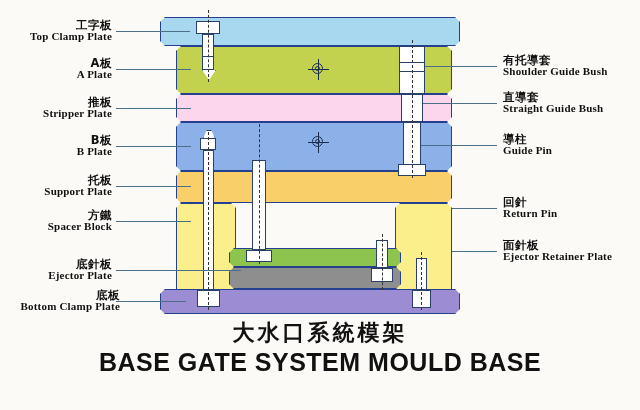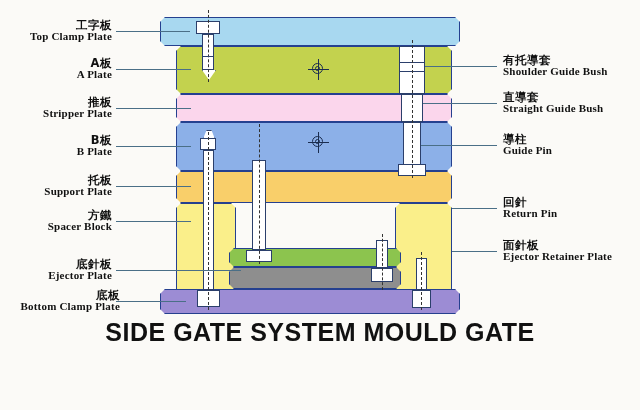--- a/index.html
+++ b/index.html
@@ -178,16 +178,17 @@
   <div class="label right" style="left:503px;top:196px;width:140px;">
     <div class="cn">回針</div>
     <div class="en">Return Pin</div>
   </div>
   <div class="label right" style="left:503px;top:239px;width:140px;">
     <div class="cn">面針板</div>
     <div class="en">Ejector Retainer Plate</div>
   </div>
 
   <div id="title" style="top:318px;">
-    <div class="t-en">SIDE GATE SYSTEM MOULD GATE</div>
+    <div class="t-cn">大水口系統模架</div>
+    <div class="t-en">BASE GATE SYSTEM MOULD BASE</div>
   </div>
 
 </div>
 
 </body></html>

